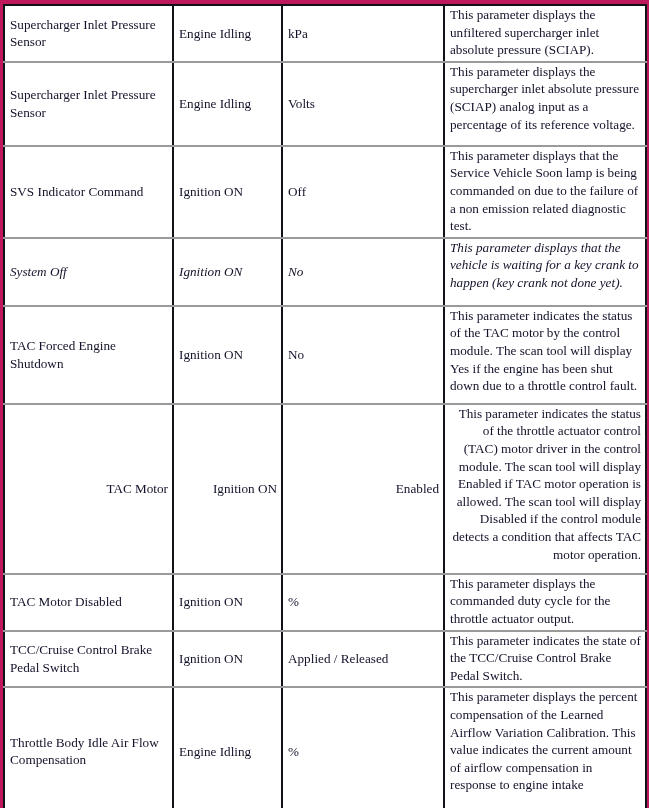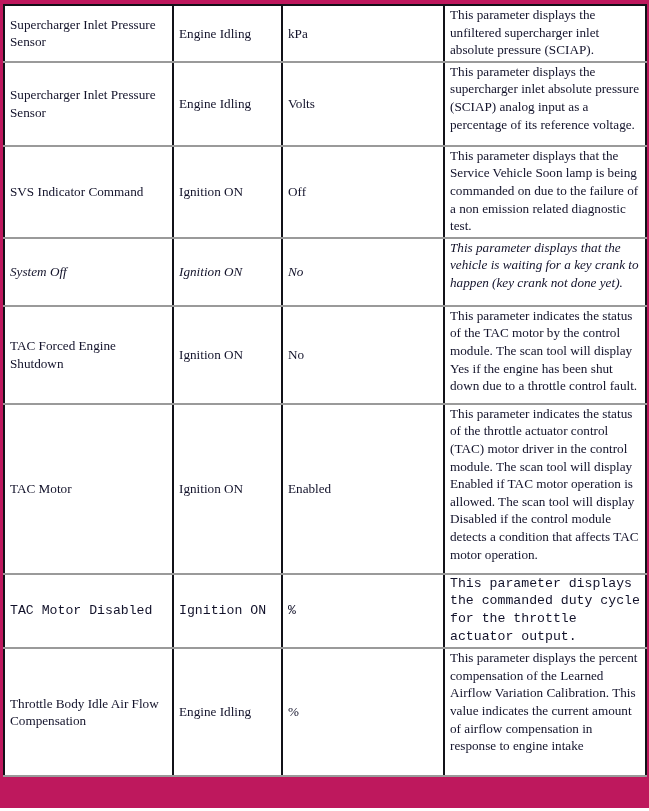--- a/index.html
+++ b/index.html
@@ -67,22 +67,22 @@
   td.desc .cell-pad {
     padding-top: 0;
   }
 
   
   tr.r0 td { height: 51px; }
   tr.r1 td { height: 82px; }
   tr.r2 td { height: 81px; margin-top: 28px; }
   tr.r3 td { height: 66px; font-style: italic; }
   tr.r4 td { height: 96px; }
-  tr.r5 td { height: 168px; }
-  tr.r6 td { height: 49px; font-family: Liberation Mono, monospace; }
+  tr.r5 td { height: 168px; text-align: right; }
+  tr.r6 td { height: 49px; }
   tr.r7 td { height: 49px; }
   tr.r8 td { height: 126px; }
 
   .bottom-clip {
     position: absolute;
     left: 0;
     top: 808px;
     width: 649px;
     height: 3px;
     background: #ffffff;
@@ -200,20 +200,34 @@
             <div class="cell-pad">Ignition ON</div>
           </td>
         <td class="val">
             <div class="cell-pad">%</div>
           </td>
         <td class="desc">
             <div class="cell-pad">This parameter displays the commanded duty cycle for the throttle actuator output.</div>
           </td>
       </tr>
 
+      <tr class="r7">
+        <td class="param">
+            <div class="cell-pad">TCC/Cruise Control Brake Pedal Switch</div>
+          </td>
+        <td class="cond">
+            <div class="cell-pad">Ignition ON</div>
+          </td>
+        <td class="val">
+            <div class="cell-pad">Applied / Released</div>
+          </td>
+        <td class="desc">
+            <div class="cell-pad">This parameter indicates the state of the TCC/Cruise Control Brake Pedal Switch.</div>
+          </td>
+      </tr>
 
       <tr class="r8">
         <td class="param">
             <div class="cell-pad">Throttle Body Idle Air Flow Compensation</div>
           </td>
         <td class="cond">
             <div class="cell-pad">Engine Idling</div>
           </td>
         <td class="val">
             <div class="cell-pad">%</div>

